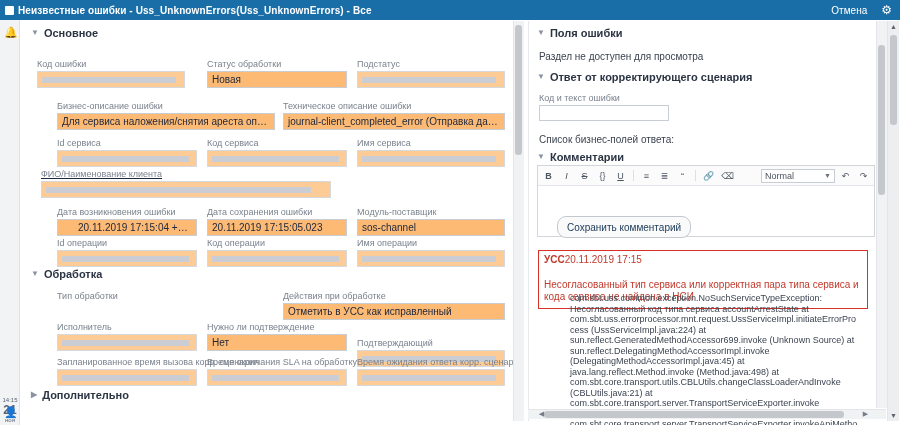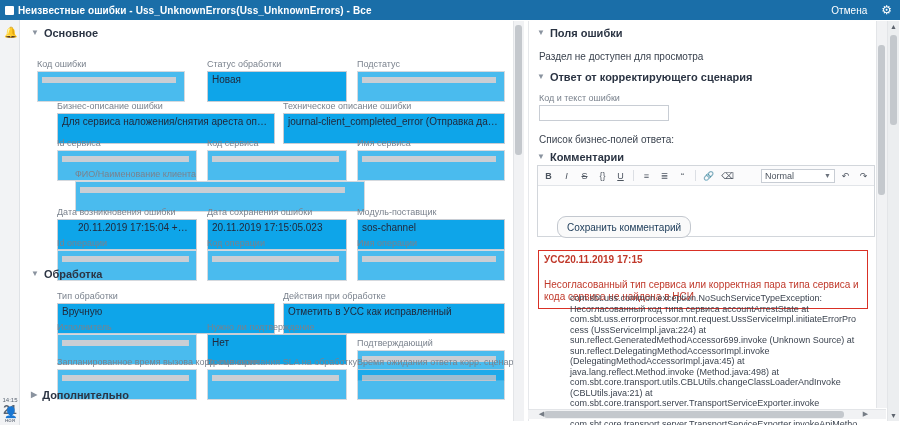--- a/index.html
+++ b/index.html
@@ -132,23 +132,23 @@
   }
   .field .lbl {
     display: block;
     font-size: 9px;
     color: #7a828d;
     margin-bottom: 2px;
     white-space: nowrap;
   }
   .field .inp {
     box-sizing: border-box;
-    height: 31px;
+    height: 17px;
     border: 1px solid #c8cdd4;
-    background: #0ea5e9;
+    background: #fdba74;
     font-size: 10px;
     color: #21293c;
     padding: 1px 4px;
     line-height: 14px;
     white-space: nowrap;
     overflow: hidden;
     text-overflow: ellipsis;
   }
   .inp.blurred {
     color: transparent;
@@ -248,21 +248,21 @@
   }
   .comment-head {
     font-size: 10px;
     color: #c0392b;
     font-weight: bold;
     display: flex;
     gap: 0;
     align-items: baseline;
   }
   .comment-head .date {
-    font-weight: bold;
+    font-weight: normal;
     color: #c0392b;
   }
   .comment-msg {
     font-size: 10px;
     color: #c0392b;
     line-height: 12px;
     margin-top: 14px;
   }
   .stack {
     position: absolute;
@@ -368,21 +368,21 @@
     </div>
     <div class="field" style="left:186px; top:117px; width:140px;">
       <span class="lbl">Код сервиса</span>
       <div class="inp blurred" style="width:140px;"><span></span></div>
     </div>
     <div class="field" style="left:336px; top:117px; width:148px;">
       <span class="lbl">Имя сервиса</span>
       <div class="inp blurred" style="width:148px;"><span></span></div>
     </div>
 
-    <div class="field" style="left:54px; top:148px; width:290px;">
+    <div class="field" style="left:20px; top:148px; width:290px;text-decoration:underline;">
       <span class="lbl">ФИО/Наименование клиента</span>
       <div class="inp blurred" style="width:290px;"><span></span></div>
     </div>
 
     <div class="field" style="left:36px; top:186px; width:140px;">
       <span class="lbl">Дата возникновения ошибки</span>
       <div class="inp" style="width:140px;padding-left:20px;">20.11.2019 17:15:04 +0300</div>
     </div>
     <div class="field" style="left:186px; top:186px; width:140px;">
       <span class="lbl">Дата сохранения ошибки</span>
@@ -406,21 +406,20 @@
       <div class="inp blurred" style="width:148px;"><span></span></div>
     </div>
 
     <div class="section-head" style="position:absolute; left:10px; top:247px;">
       <span class="caret">▼</span>
       <span>Обработка</span>
     </div>
 
     <div class="field" style="left:36px; top:270px; width:218px;">
       <span class="lbl">Тип обработки</span>
-      <div class="inp" style="width:218px;">Вручную</div>
     </div>
     <div class="field" style="left:262px; top:270px; width:222px;">
       <span class="lbl">Действия при обработке</span>
       <div class="inp" style="width:222px;">Отметить в УСС как исправленный</div>
     </div>
 
     <div class="field" style="left:36px; top:301px; width:140px;">
       <span class="lbl">Исполнитель</span>
       <div class="inp blurred" style="width:140px;"><span></span></div>
     </div>

